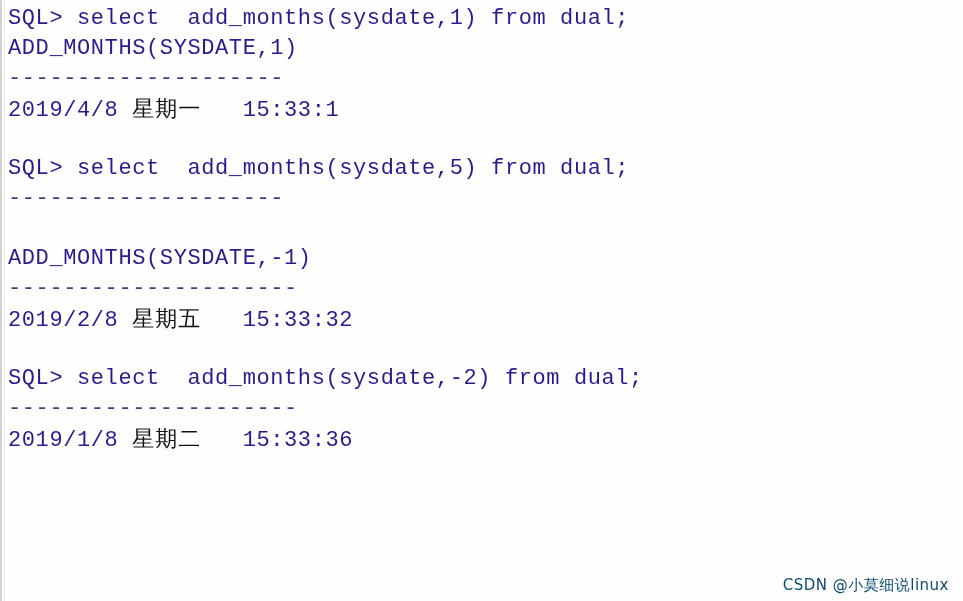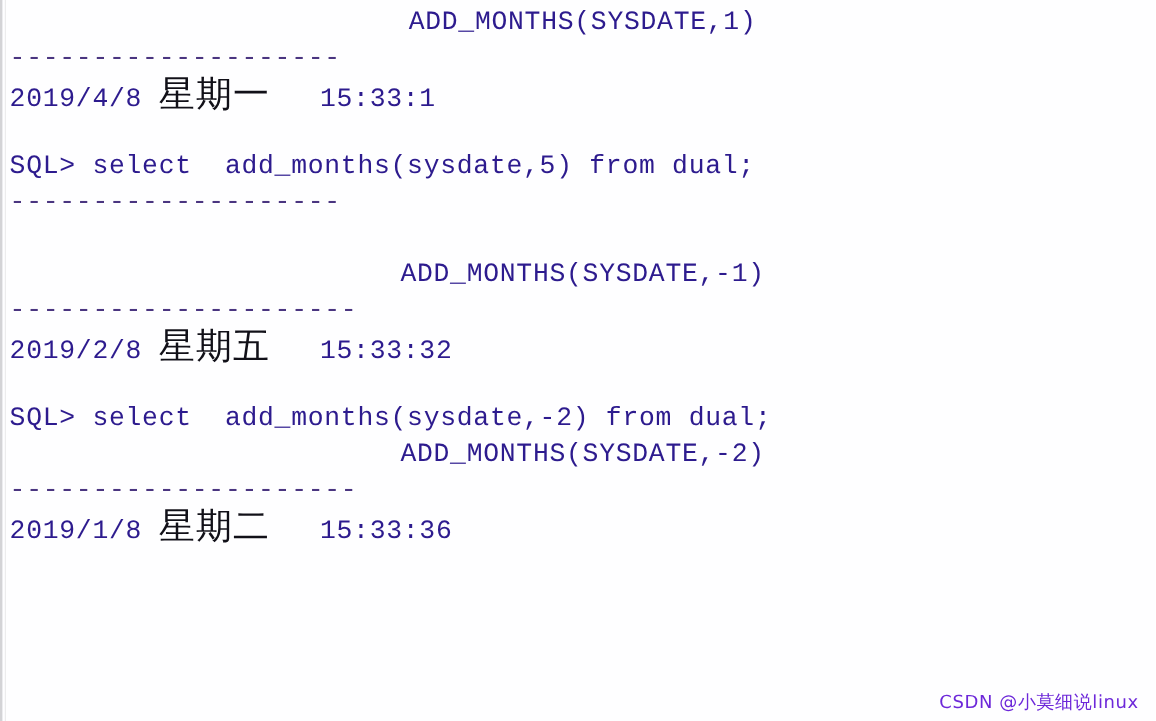--- a/index.html
+++ b/index.html
@@ -43,52 +43,53 @@
   .line {
     height: 30px;
     line-height: 30px;
     font-size: 22px;
     letter-spacing: 0.6px;
     white-space: pre;
     color: #2d1b8e;
   }
 
   .line.prompt      { color: #2d1b8e; }
-  .line.header      { color: #2d1b8e; text-align: center; }
+  .line.header      { color: #2d1b8e; }
   .line.rule        { color: #4a3580; letter-spacing: 0.6px; }
   .line.value       { color: #2d1b8e; }
   .line.spacer      { color: transparent; }
 
   
   .cjk {
     color: #111018;
     font-family: "DejaVu Sans", "Liberation Sans", sans-serif;
-    font-size: 30px;
+    font-size: 22px;
     letter-spacing: 1px;
   }
 
   #watermark {
     position: absolute;
     right: 14px;
     bottom: 6px;
     font-family: "DejaVu Sans", "Liberation Sans", sans-serif;
     font-size: 15px;
-    color: #6d28d9;
+    color: #0c4a6e;
     letter-spacing: 0.5px;
     white-space: nowrap;
     user-select: none;
     text-align: right;
   }
 </style>
 </head>
 <body>
 
 <div id="terminal">
 
   <div class="block">
+    <div class="line prompt">SQL&gt; select  add_months(sysdate,1) from dual;</div>
     <div class="line header">ADD_MONTHS(SYSDATE,1)</div>
     <div class="line rule">--------------------</div>
     <div class="line value"><span>2019/4/8</span><span> </span><span class="cjk">星期一</span><span>   </span><span>15:33:1</span></div>
     <div class="line spacer">&nbsp;</div>
   </div>
 
   <div class="block">
     <div class="line prompt">SQL&gt; select  add_months(sysdate,5) from dual;</div>
     <div class="line rule">--------------------</div>
     <div class="line spacer">&nbsp;</div>
@@ -96,19 +97,18 @@
 
   <div class="block">
     <div class="line header">ADD_MONTHS(SYSDATE,-1)</div>
     <div class="line rule">---------------------</div>
     <div class="line value"><span>2019/2/8</span><span> </span><span class="cjk">星期五</span><span>   </span><span>15:33:32</span></div>
     <div class="line spacer">&nbsp;</div>
   </div>
 
   <div class="block">
     <div class="line prompt">SQL&gt; select  add_months(sysdate,-2) from dual;</div>
-    <div class="line header">ADD_MONTHS(SYSDATE,-2)</div>
     <div class="line rule">---------------------</div>
     <div class="line value"><span>2019/1/8</span><span> </span><span class="cjk">星期二</span><span>   </span><span>15:33:36</span></div>
   </div>
 
   <div id="watermark">CSDN @小莫细说linux</div>
 </div>
 
 </body></html>

